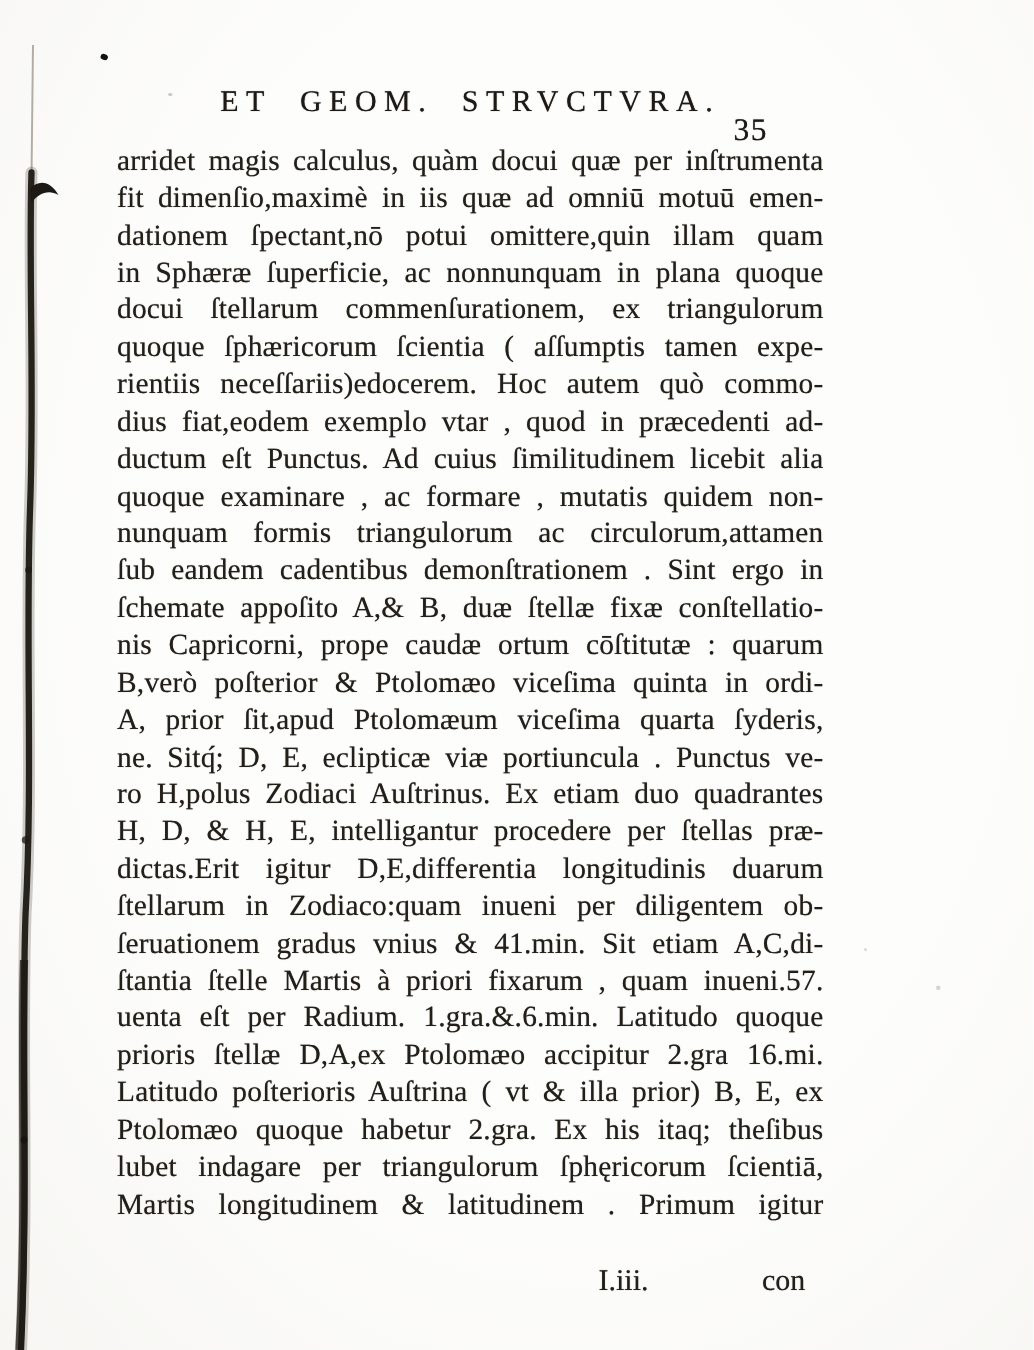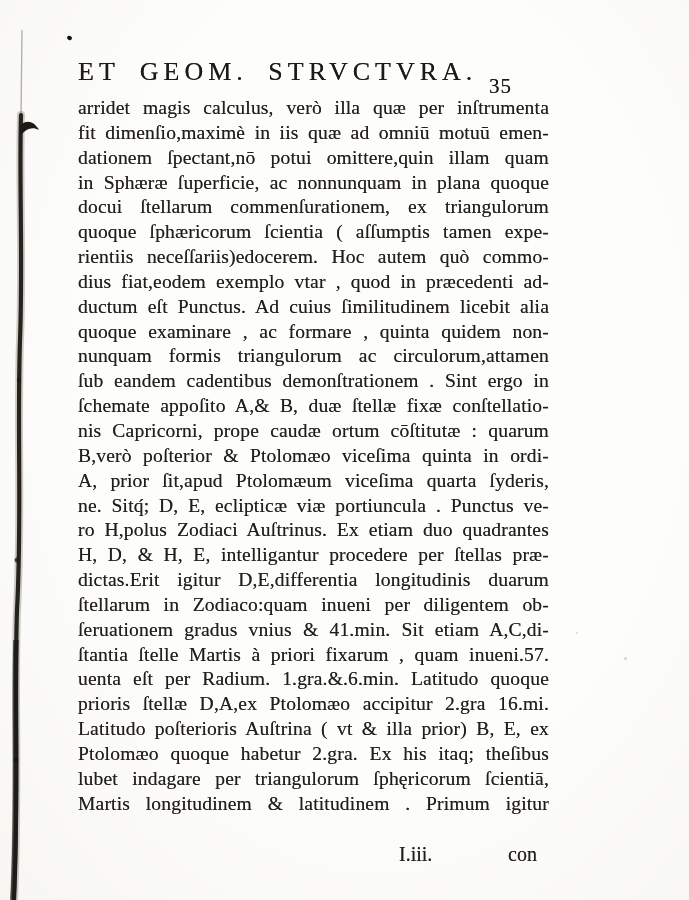--- a/index.html
+++ b/index.html
@@ -18,21 +18,21 @@
     position:absolute; left:67px; top:36px; width:5px; height:4px;
     background:#15120e; border-radius:50%; transform:rotate(20deg);
   }
   .speck { position:absolute; background:#8f897e; border-radius:50%; opacity:.45; }
   .speck.s1 { left:112px; top:62px;  width:3px; height:2px; }
   .speck.s2 { left:576px; top:632px; width:2px; height:2px; opacity:.3; }
   .speck.s3 { left:624px; top:657px; width:3px; height:3px; opacity:.35; }
 
   .header { position:absolute; left:78px; top:57px; width:471px; height:40px; }
   .running-title {
-    font-size:26px; letter-spacing:5px; word-spacing:9px;
+    text-align:center; font-size:20px; letter-spacing:5px; word-spacing:9px;
     color:#1d1a15; text-shadow:0 0 .6px rgba(25,22,18,.75);
     white-space:nowrap;
   }
   .page-number {
     position:absolute; left:411px; top:17px; font-size:21px;
     letter-spacing:1px; color:#1d1a15; text-shadow:0 0 .5px rgba(25,22,18,.7);
   }
 
   .body-text { position:absolute; left:78px; top:96px; width:471px; }
   .text-line {
@@ -71,30 +71,30 @@
   <div class="speck s1"></div>
   <div class="speck s2"></div>
   <div class="speck s3"></div>
 
   <div class="header">
     <div class="running-title">ET GEOM. STRVCTVRA.</div>
     <div class="page-number">35</div>
   </div>
 
   <div class="body-text">
-      <div class="text-line">arridet magis calculus, verò illa quæ per inſtrumenta</div>
+      <div class="text-line">arridet magis calculus, quàm docui quæ per inſtrumenta</div>
       <div class="text-line">fit dimenſio,maximè in iis quæ ad omniū motuū emen-</div>
       <div class="text-line">dationem ſpectant,nō potui omittere,quin illam quam</div>
       <div class="text-line">in Sphæræ ſuperficie, ac nonnunquam in plana quoque</div>
       <div class="text-line">docui ſtellarum commenſurationem, ex triangulorum</div>
       <div class="text-line">quoque ſphæricorum ſcientia ( aſſumptis tamen expe-</div>
       <div class="text-line">rientiis neceſſariis)edocerem. Hoc autem quò commo-</div>
       <div class="text-line">dius fiat,eodem exemplo vtar , quod in præcedenti ad-</div>
       <div class="text-line">ductum eſt Punctus. Ad cuius ſimilitudinem licebit alia</div>
-      <div class="text-line">quoque examinare , ac formare , quinta quidem non-</div>
+      <div class="text-line">quoque examinare , ac formare , mutatis quidem non-</div>
       <div class="text-line">nunquam formis triangulorum ac circulorum,attamen</div>
       <div class="text-line">ſub eandem cadentibus demonſtrationem . Sint ergo in</div>
       <div class="text-line">ſchemate appoſito A,&amp; B, duæ ſtellæ fixæ conſtellatio-</div>
       <div class="text-line">nis Capricorni, prope caudæ ortum cōſtitutæ : quarum</div>
       <div class="text-line">B,verò poſterior &amp; Ptolomæo viceſima quinta in ordi-</div>
       <div class="text-line">A, prior ſit,apud Ptolomæum viceſima quarta ſyderis,</div>
       <div class="text-line">ne. Sitq́; D, E, eclipticæ viæ portiuncula . Punctus ve-</div>
       <div class="text-line">ro H,polus Zodiaci Auſtrinus. Ex etiam duo quadrantes</div>
       <div class="text-line">H, D, &amp; H, E, intelligantur procedere per ſtellas præ-</div>
       <div class="text-line">dictas.Erit igitur D,E,differentia longitudinis duarum</div>

